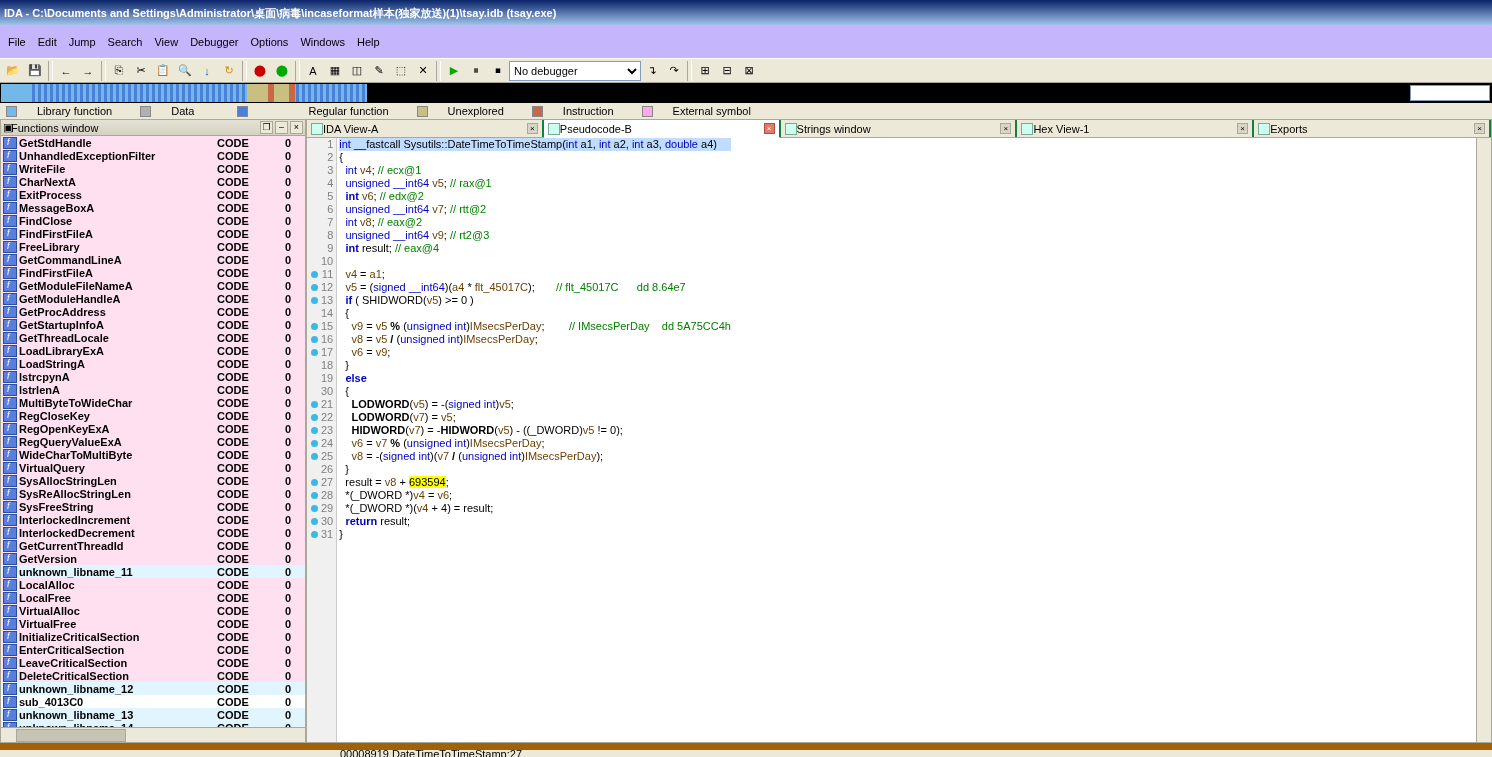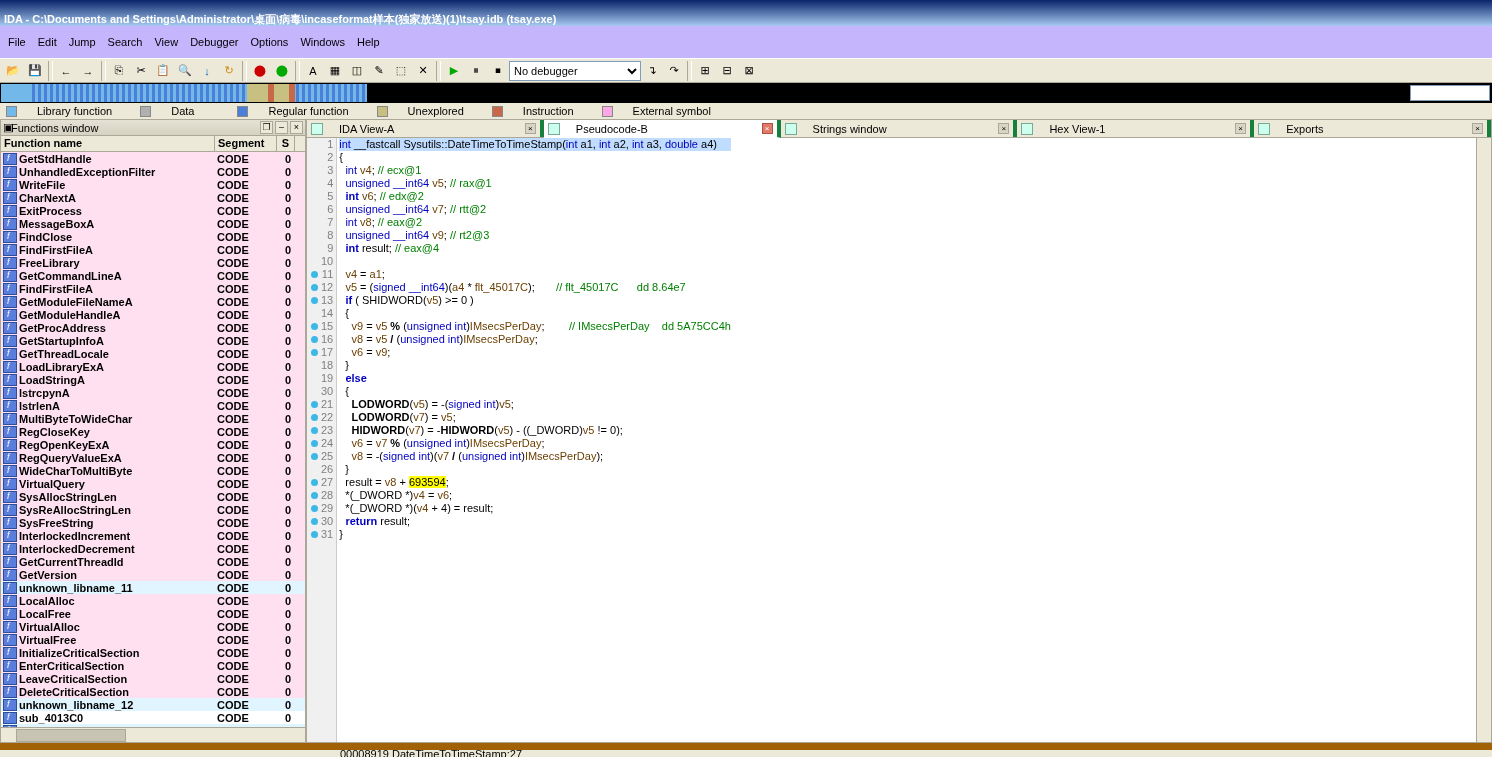--- a/index.html
+++ b/index.html
@@ -1,17 +1,17 @@
 <!DOCTYPE html>
 <html><head>
 <meta charset="utf-8">
 <style>
 *{margin:0;padding:0;box-sizing:border-box;font-family:"Microsoft Sans Serif",Tahoma,sans-serif;font-size:11px}
 body{width:1492px;height:757px;background:#ece9d8;overflow:hidden;display:flex;flex-direction:column}
-.titlebar{height:26px;background:linear-gradient(#0a246a,#a6caf0);color:#fff;display:flex;padding:12px 4px;font-weight:bold}
+.titlebar{height:26px;background:linear-gradient(#0a246a,#a6caf0);color:#fff;display:flex;align-items:center;padding:12px 4px;font-weight:bold}
 .menubar{height:15px;background:#c4b5fd;display:flex;align-items:center;padding:16px 2px}
 .menubar span{padding:0 6px;cursor:default}
 .toolbar{height:25px;background:#ece9d8;border-top:1px solid #fff;border-bottom:1px solid #aca899;display:flex;align-items:center;padding:2px}
 .tbtn{width:20px;height:20px;margin:0 1px;display:inline-flex;align-items:center;justify-content:center;border:1px solid transparent}
 .tsep{width:5px;height:20px;border-left:1px solid #aca899;border-right:1px solid #fff;margin:0 2px}
 .dbgsel{border:1px solid #7f9db9;height:20px;width:132px;background:#fff;font-size:11px}
 .navbar{height:20px;background:linear-gradient(#fff 0,#000 0);display:flex;align-items:center}
 .navstrip{height:18px;flex:1;background:#000;position:relative;margin:1px}
 .navstrip .seg{position:absolute;top:0;height:18px}
 .legend{height:16px;background:#ece9d8;display:flex;align-items:center;padding:0 6px;gap:20px}
@@ -29,21 +29,21 @@
 .frow .ico::after{content:"f";color:#fff;font-style:italic;font-size:9px;position:absolute;left:3px;top:-1px}
 .frow.lib{background:#e0f5ff}
 .frow.reg{background:#ffe0f0}
 .frow .c1{width:198px;overflow:hidden;font-weight:bold}
 .frow .c2{width:60px;font-weight:bold}
 .frow .c3{width:18px;text-align:right;font-weight:bold;padding-right:4px}
 .hscroll{height:15px;background:#ece9d8;border-top:1px solid #aca899;position:relative}
 .hthumb{position:absolute;left:15px;top:1px;height:13px;width:110px;background:#c8c4b4;border:1px solid #aca899}
 .mainpanel{flex:1;display:flex;flex-direction:column;border:1px solid #aca899;background:#fff}
 .tabbar{height:18px;background:#ece9d8;border-bottom:1px solid #aca899;display:flex}
-.tab{flex:1;display:flex;align-items:center;justify-content:center;border-right:4px solid #15803d;position:relative;padding:0 4px;gap:16px}
+.tab{flex:1;display:flex;align-items:center;justify-content:center;border-right:2px solid #15803d;position:relative;padding:0 4px;gap:0}
 .tab.active{background:#fff;border-bottom:1px solid #fff;margin-bottom:-1px}
 .tab .tico{width:12px;height:12px;border:1px solid #7a9;background:#cfe}
 .tab .x{width:11px;height:11px;background:#d9d5c6;border:1px solid #aca899;font-size:8px;text-align:center;line-height:9px}
 .tab .x.red{background:#e07a6a;color:#fff;border-color:#b05040}
 .code{flex:1;display:flex;overflow:auto;font-family:"Courier New",monospace;font-size:12px;line-height:13px;background:#fff}
 .gut{background:#f0f0f0;text-align:right;color:#808080;padding:0 3px;border-right:1px solid #ccc}
 .gut .ln{height:13px;position:relative}
 .gut .bp{width:7px;height:7px;background:#3cb8e6;border-radius:50%;position:absolute;left:-10px;top:3px}
 .src{padding:0 2px;white-space:pre}
 .kw{color:#0000c0;font-weight:bold}
@@ -124,42 +124,37 @@
   </div>
   <input type="text" style="width: 80px; height: 16px; border: 1px solid rgb(127, 157, 185); margin: 0px 2px;">
 </div>
 
 <div class="legend" id="legend">
     <span class="sw" style="background: rgb(114, 184, 232);"></span>
     <span style="margin-right: 8px;">Library function</span>
     <span class="sw" style="background: rgb(176, 176, 176);"></span>
     <span style="margin-right: 23px;">Data</span>
     <span class="sw" style="background: rgb(74, 128, 216);"></span>
-    <span style="margin-right: 8px;">Regular function</span>
+    <span style="margin-right: 8px; margin-left: 40px;">Regular function</span>
     <span class="sw" style="background: rgb(200, 192, 128);"></span>
     <span style="margin-right: 8px;">Unexplored</span>
     <span class="sw" style="background: rgb(200, 104, 72);"></span>
     <span style="margin-right: 8px;">Instruction</span>
     <span class="sw" style="background: rgb(255, 168, 232);"></span>
     <span style="margin-right: 8px;">External symbol</span>
   </div>
 
 <div class="body">
   <div class="funcpanel">
     <div class="panelhdr">
       <span class="narrow">▣</span>
       <span class="ttl">Functions window</span>
       <span class="pbtn">❐</span>
       <span class="pbtn">–</span>
       <span class="pbtn">×</span>
-    </div>
-    <div class="colhdr">
-      <div class="col" style="width:214px">Function name</div>
-      <div class="col" style="width:62px">Segment</div>
-      <div class="col" style="width:18px;text-align:center">S</div>
     </div>
     <div class="funclist" id="flist">
         <div class="frow reg">
           <span class="ico"></span>
           <span class="c1">GetStdHandle</span>
           <span class="c2">CODE</span>
           <span class="c3">0</span>
         </div>
         <div class="frow reg">
           <span class="ico"></span>

